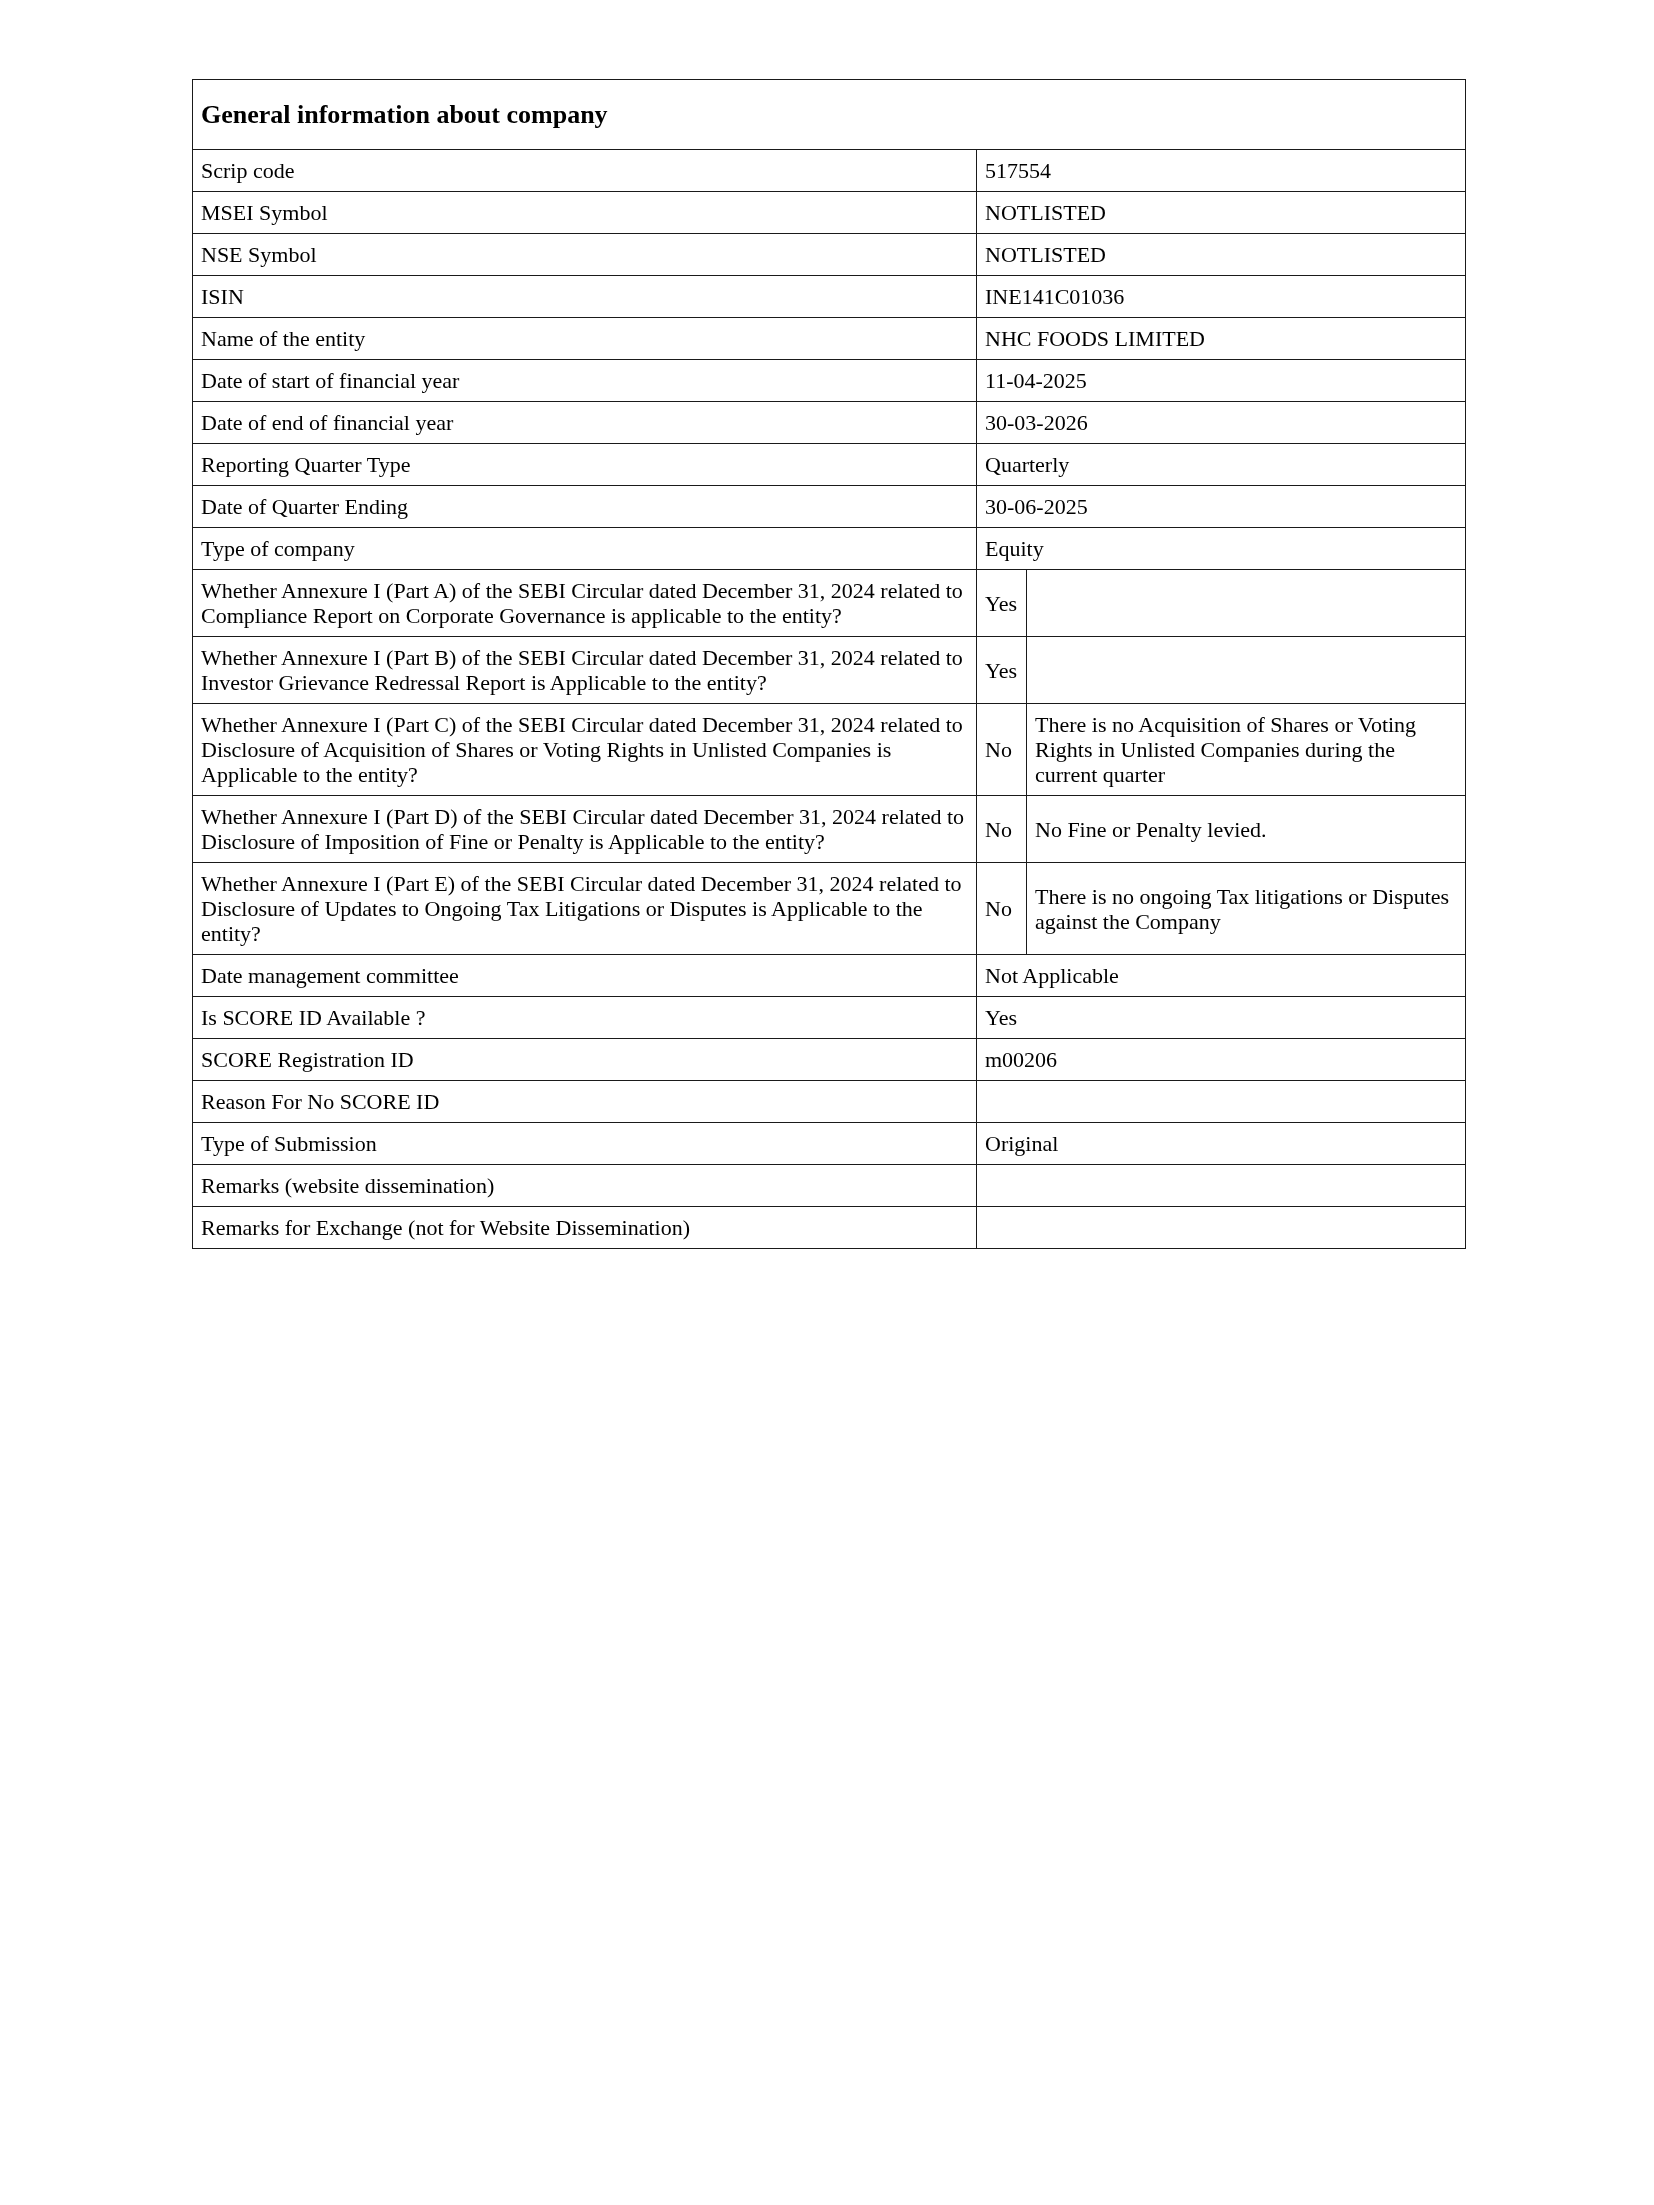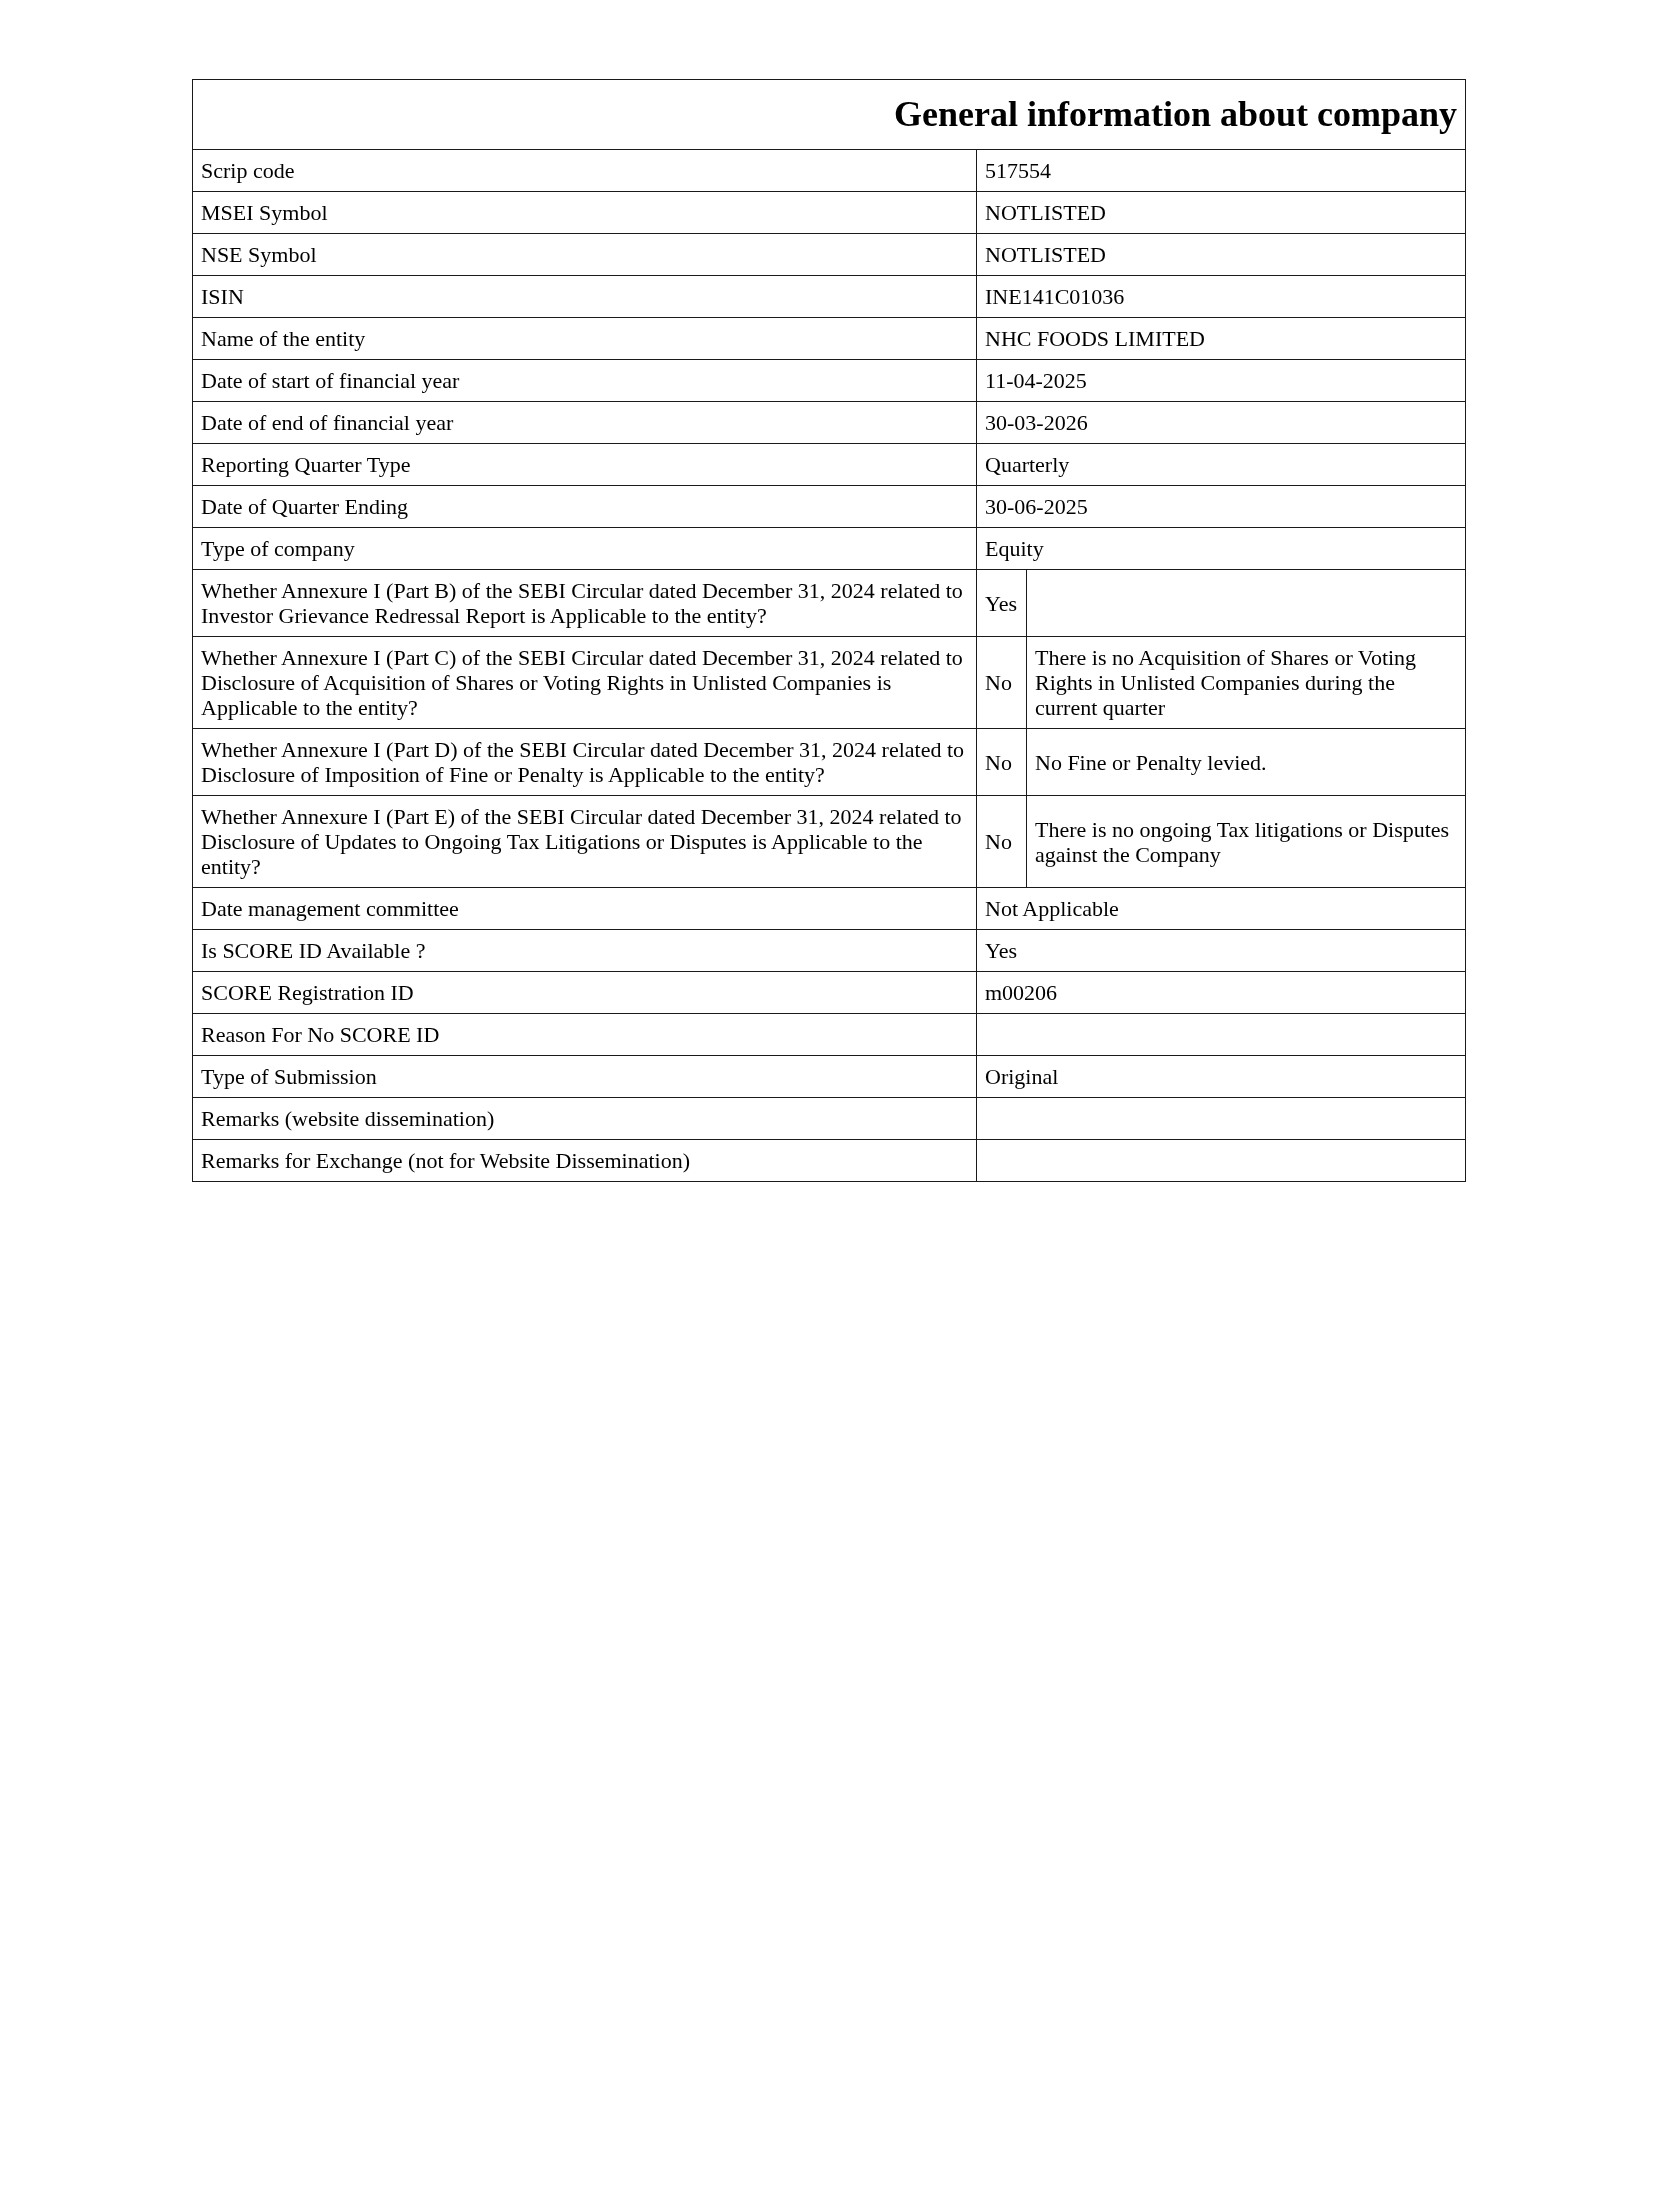--- a/index.html
+++ b/index.html
@@ -3,21 +3,21 @@
 <meta charset="utf-8">
 <style>
   html, body { margin: 0; padding: 0; background: #ffffff; }
   body { width: 1655px; height: 2205px; position: relative; font-family: "Liberation Serif", "DejaVu Serif", serif; color: #000; }
   table.info {
     position: absolute; left: 192px; top: 79px; width: 1272px;
     border-collapse: collapse; table-layout: fixed;
     font-size: 22px; line-height: 25px;
   }
   table.info td, table.info th { border: 1.7px solid #1a1a1a; padding: 0 8px; vertical-align: middle; }
-  th.title { height: 69px; font-weight: bold; font-size: 36px; text-align: right; }
+  th.title { height: 69px; font-weight: bold; font-size: 26px; text-align: left; }
   tr.r1 td { height: 41px; font-family: Liberation Serif, serif; }
   tr.r2 td { height: 66px; }
   tr.r3 td { height: 91px; }
   td.flag { padding: 0 6.7px; }
   col.c1 { width: 784px; }
   col.c2 { width: 50px; }
   col.c3 { width: 439px; }
 </style>
 </head>
 <body>
@@ -68,20 +68,25 @@
   <tr class="r1">
     <td>Date of Quarter Ending</td>
     <td colspan="2">30-06-2025</td>
   </tr>
   <tr class="r1">
     <td>Type of company</td>
     <td colspan="2">Equity</td>
   </tr>
 
   <tr class="r2">
+    <td>Whether Annexure I (Part A) of the SEBI Circular dated December 31, 2024 related to Compliance Report on Corporate Governance is applicable to the entity?</td>
+    <td class="flag">Yes</td>
+    <td></td>
+  </tr>
+  <tr class="r2">
     <td>Whether Annexure I (Part B) of the SEBI Circular dated December 31, 2024 related to Investor Grievance Redressal Report is Applicable to the entity?</td>
     <td class="flag">Yes</td>
     <td></td>
   </tr>
   <tr class="r3">
     <td>Whether Annexure I (Part C) of the SEBI Circular dated December 31, 2024 related to Disclosure of Acquisition of Shares or Voting Rights in Unlisted Companies is Applicable to the entity?</td>
     <td class="flag">No</td>
     <td>There is no Acquisition of Shares or Voting Rights in Unlisted Companies during the current quarter</td>
   </tr>
   <tr class="r2">

